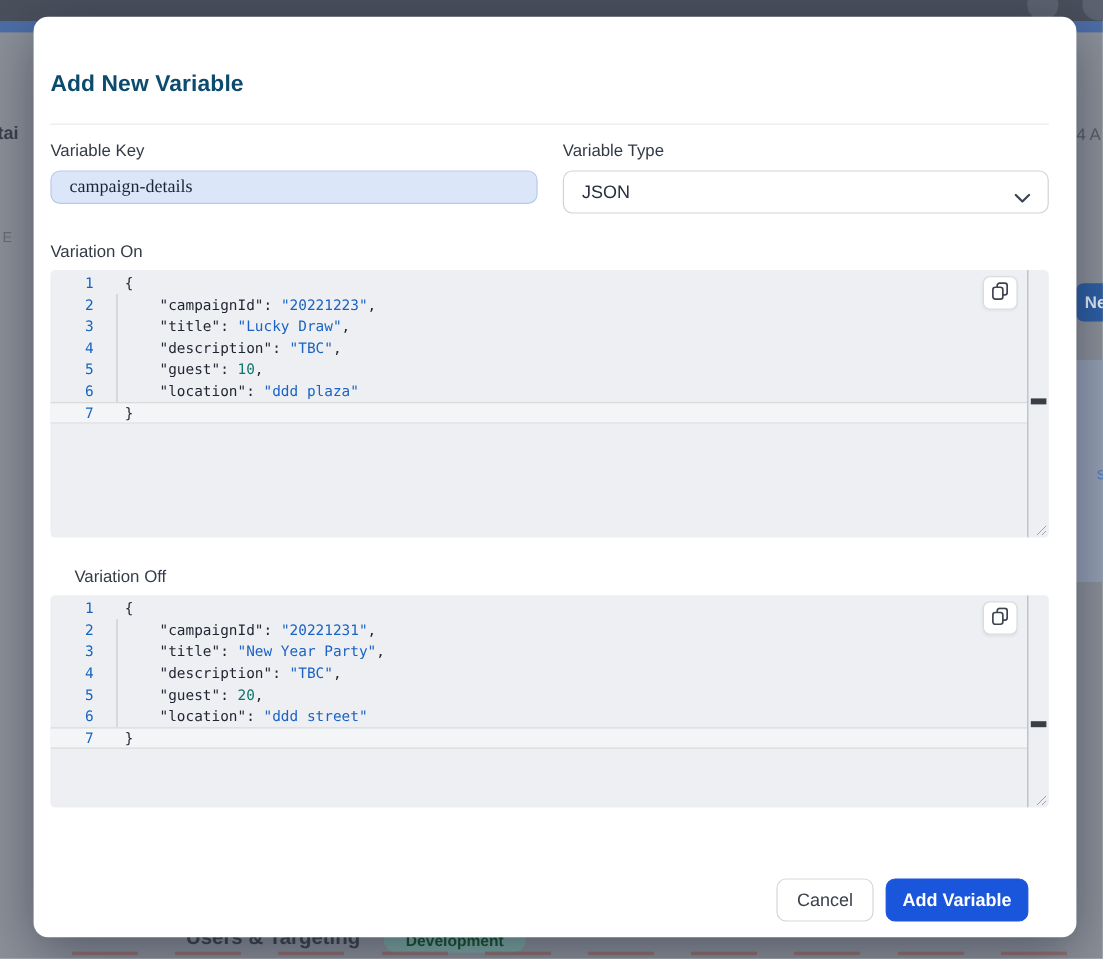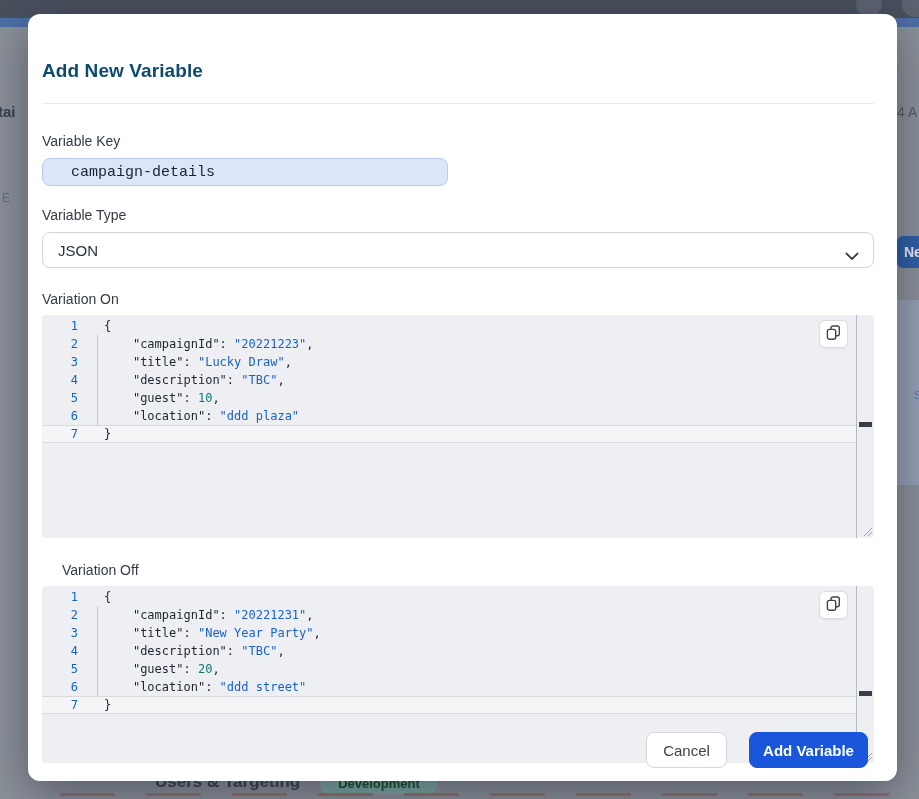--- a/index.html
+++ b/index.html
@@ -30,26 +30,26 @@
 
   .backdrop { position:absolute; inset:0; z-index:1; background:transparent; }
 
   
   .modal { position:absolute; z-index:2; left:28px; top:14px; width:869px; height:767px;
            background:#ffffff; border-radius:12px; box-shadow:0 12px 45px rgba(15,23,42,.45);
            padding:0 23px 0 14px; }
   .modal-title { margin-top:46px; font-size:19px; font-weight:700; color:#0c4a6e; letter-spacing:.1px; }
   .divider { margin-top:21px; height:1px; background:#e8eaed; }
 
-  .form-row { display:flex; gap:21px; margin-top:29px;flex-direction:column; }
+  .form-row { display:flex; gap:21px; margin-top:13px; }
   .field-key { width:406px; }
   .field-type { flex:1; }
   .field-label { display:block; font-size:14px; font-weight:500; color:#333b47; margin-bottom:9px; }
   .text-input { width:100%; height:28px; border:1px solid #b7c9ec; background:#dbe6f9; border-radius:8px;
-                padding:0 28px; font-size:15px; color:#1b2433; font-family:Liberation Mono, monospace; outline:none; }
+                padding:0 15px; font-size:15px; color:#1b2433; font-family:Liberation Serif, serif; outline:none; }
   .select-box { position:relative; width:100%; height:36px; border:1px solid #cfd4da; background:#fff;
                 border-radius:8px; display:flex; align-items:center; padding:0 15px; cursor:pointer; }
   .select-value { font-size:15px; color:#27303e; }
   .chevron { position:absolute; right:14px; top:14px; }
 
   .section-label { display:block; font-size:14px; font-weight:500; color:#333b47; }
   .lbl-on  { margin-top:23px; }
   .lbl-off { margin-top:24px;margin-left:20px; }
 
   
@@ -69,21 +69,21 @@
   .vline { position:absolute; right:17px; top:0; bottom:0; width:1px; background:#b6bac0; }
   .scroll-thumb { position:absolute; right:2px; width:13px; height:5px; background:#3a3f46; }
   .resize-handle { position:absolute; right:2px; bottom:2px; width:10px; height:10px;
                    background:repeating-linear-gradient(135deg, transparent 0 2px, #9aa0a6 2px 3px);
                    clip-path:polygon(100% 0, 100% 100%, 0 100%); cursor:nwse-resize; }
   .copy-btn { position:absolute; top:5px; right:26px; width:29px; height:28px; background:#fff;
               border:1px solid #dadce2; border-radius:6px; display:flex; align-items:center; justify-content:center;
               cursor:pointer; box-shadow:0 1px 2px rgba(0,0,0,.05); }
 
   
-  .footer { position:absolute; right:29px; bottom:13px; display:flex; gap:22px; }
+  .footer { position:absolute; right:40px; bottom:13px; display:flex; gap:10px; }
   .btn { height:36px; border-radius:8px; font-size:15px; font-family:"Liberation Sans", sans-serif; cursor:pointer; }
   .btn-cancel { width:81px; background:#fff; border:1px solid #d3d7dc; color:#3a424d; font-weight:500; }
   .btn-primary { width:119px; background:#1a56db; border:1px solid #1a56db; color:#fff; font-weight:600; }
 </style>
 </head>
 <body>
 
 <div class="page-bg">
   <div class="top-bar">
     <div class="avatar av1"></div>

